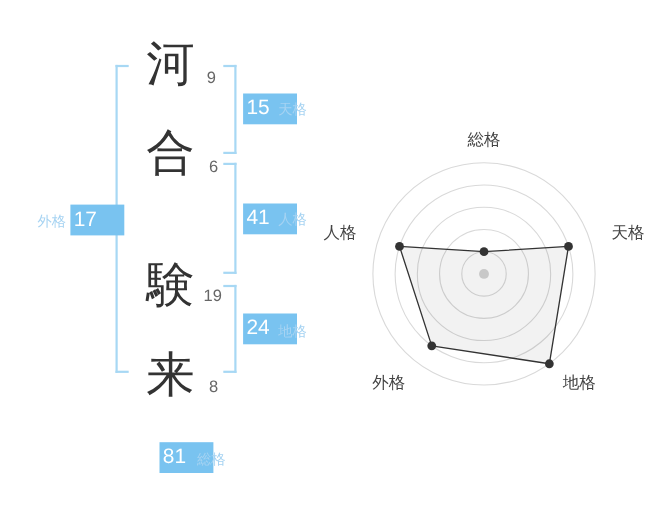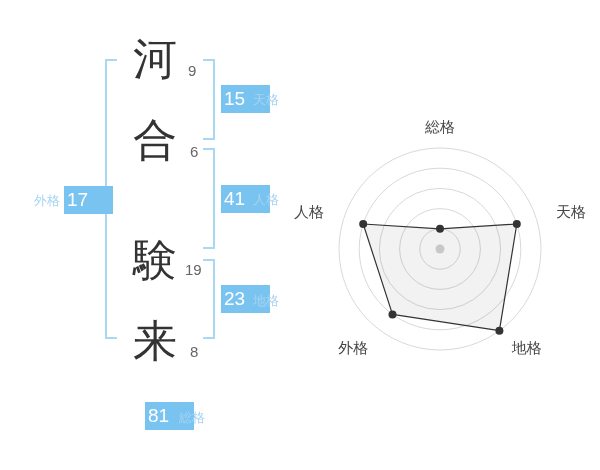--- a/index.html
+++ b/index.html
@@ -53,21 +53,21 @@
   <div class="bracket bracket-right" style="left:203px;top:59px;width:12px;height:81px"></div>
   <div class="bracket bracket-right" style="left:203px;top:148px;width:12px;height:101px"></div>
   <div class="bracket bracket-right" style="left:203px;top:259px;width:12px;height:80px"></div>
 
   <div class="badge" style="left:221px;top:85px">15</div>
   <div class="badge-label" style="left:253px;top:93px">天格</div>
 
   <div class="badge" style="left:221px;top:185px">41</div>
   <div class="badge-label" style="left:253px;top:193px">人格</div>
 
-  <div class="badge" style="left:221px;top:285px">23</div>
+  <div class="badge" style="left:221px;top:285px">24</div>
   <div class="badge-label" style="left:253px;top:294px">地格</div>
 
   <div class="badge" style="left:64px;top:186px">17</div>
   <div class="badge-label" style="left:34px;top:194px">外格</div>
 
   <div class="badge" style="left:145px;top:402px">81</div>
   <div class="badge-label" style="left:179px;top:411px">総格</div>
 
   <svg class="radar" width="310" height="270" viewBox="0 0 310 270">
       <circle cx="150" cy="149" r="20.2" fill="none" stroke="#d9d9d9" stroke-width="1"></circle>

